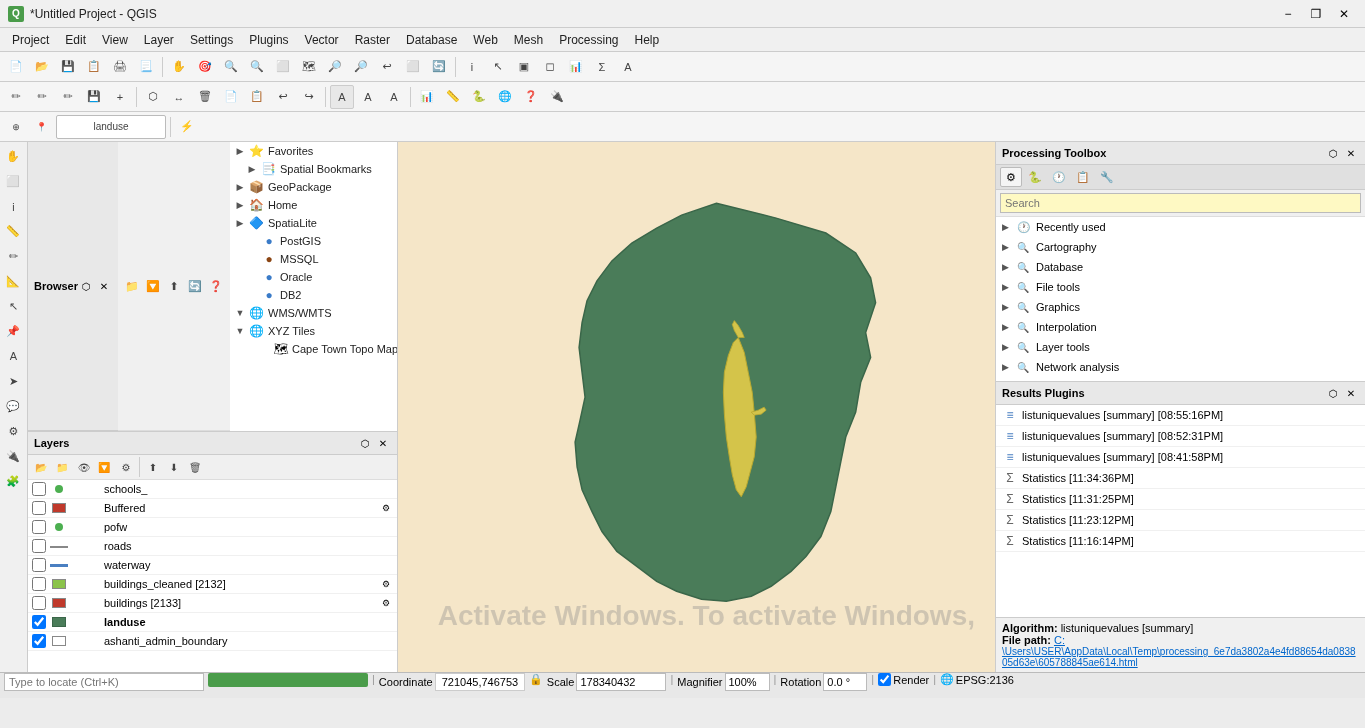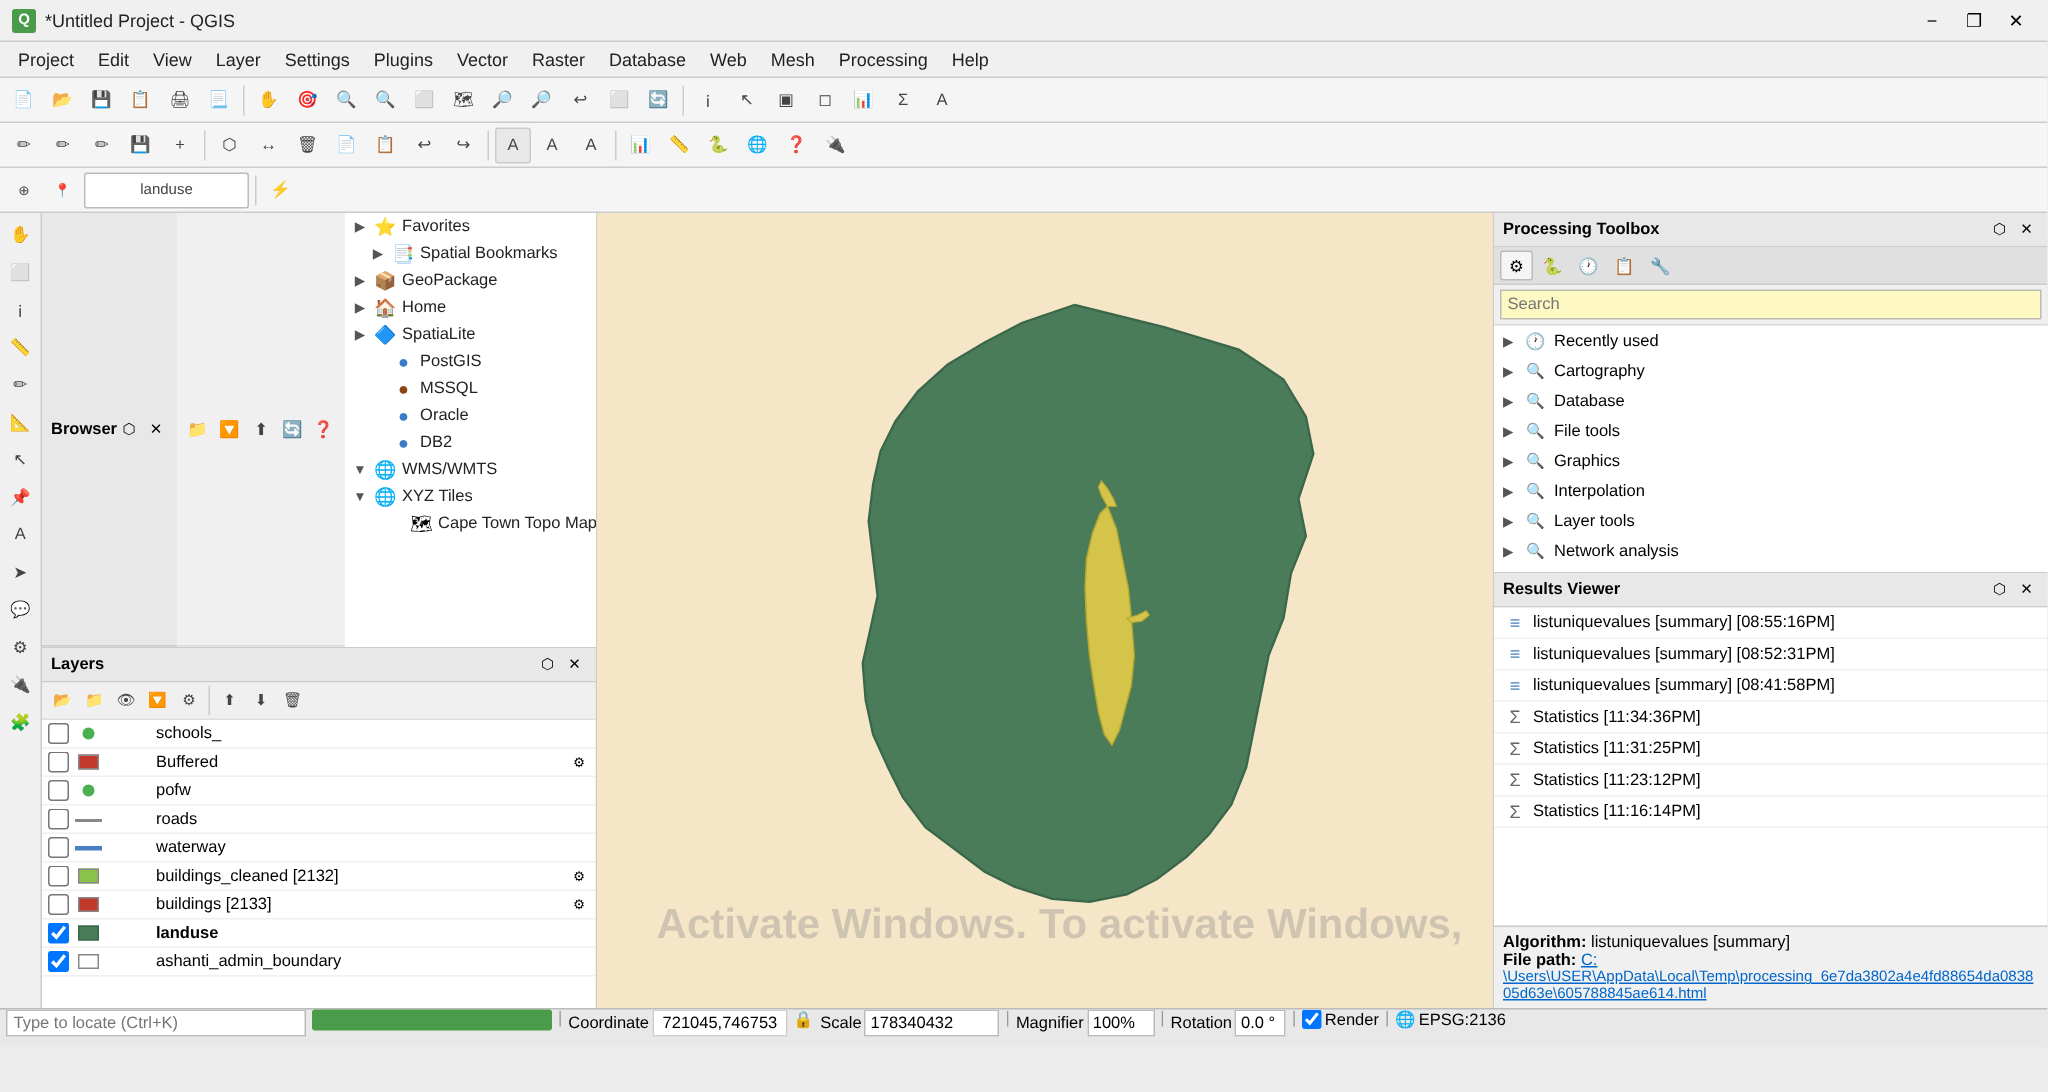--- a/index.html
+++ b/index.html
@@ -743,21 +743,21 @@
           <span class="toolbox-icon" style="color:#4a9c4a;font-size:10px;">🔍</span>
 
         </div>
 
       </div>
     </div>
 
     <div class="results-panel">
       <div class="panel-header">
         <div class="panel-header-left">
-          <span>Results Viewer</span>
+          <span>Results Plugins</span>
         </div>
         <div class="panel-header-controls">
           <button class="panel-header-btn">⬡</button>
           <button class="panel-header-btn">✕</button>
         </div>
       </div>
       <div class="results-list">
 
         <div class="result-item">
           <span class="result-icon result-icon-list">≡</span>
@@ -826,21 +826,21 @@
     <input type="text" class="status-input" value="178340432" style="width: 90px;">
   </span>
   <span class="status-sep">|</span>
   <span class="status-field">
     <span>Magnifier</span>
     <input type="text" class="status-input" value="100%" style="width: 45px;">
   </span>
   <span class="status-sep">|</span>
   <span class="status-field">
     <span>Rotation</span>
-    <input type="text" class="status-input" value="0.0 °" style="width: 34px;">
+    <input type="text" class="status-input" value="0.0 °" style="width: 44px;">
   </span>
   <span class="status-sep">|</span>
   <label class="status-field">
     <input type="checkbox" checked="" style="">
     <span>Render</span>
   </label>
   <span class="status-sep">|</span>
   <span class="status-field">
     <span>🌐</span>
     <span>EPSG:2136</span>

